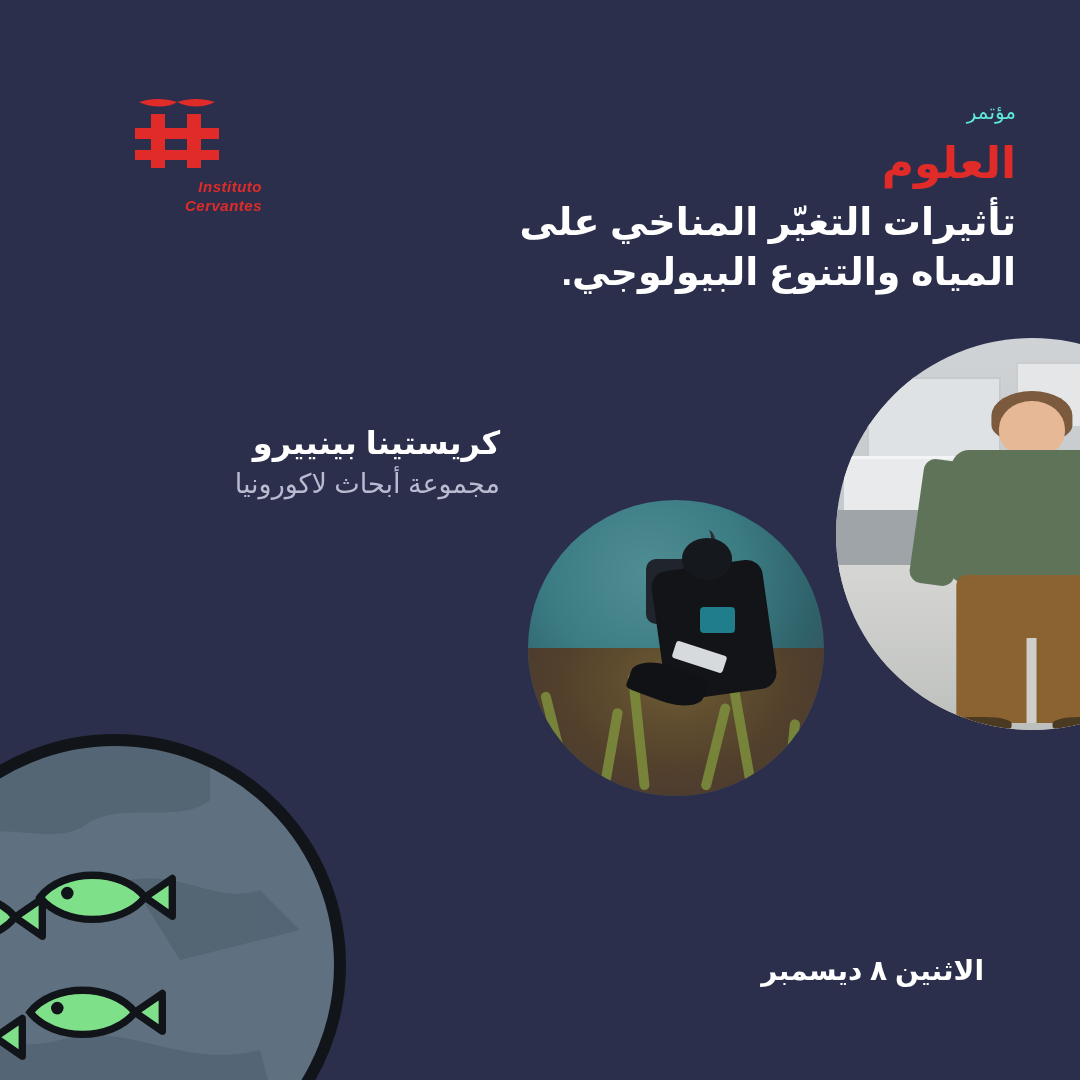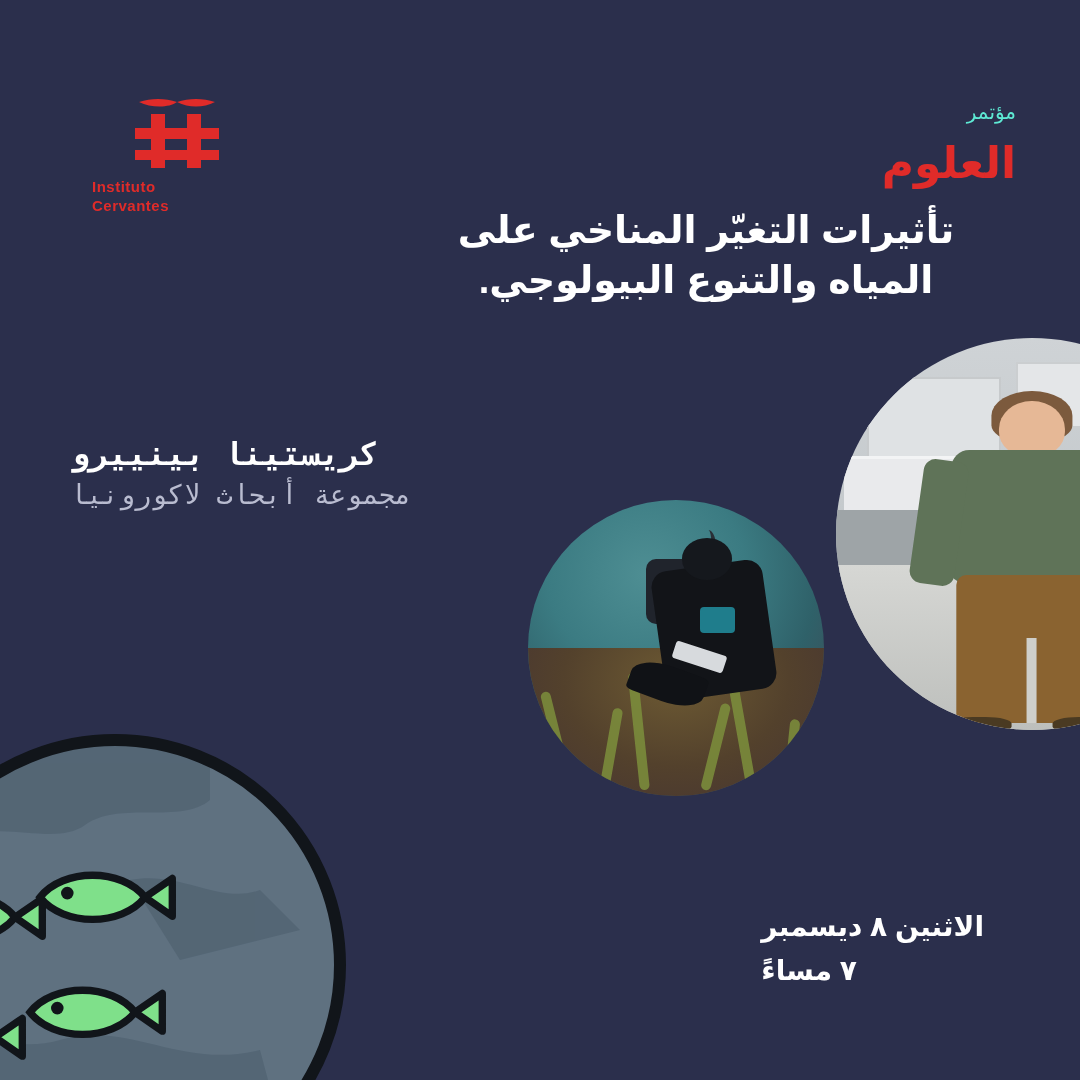--- a/index.html
+++ b/index.html
@@ -14,21 +14,22 @@
     width: 1080px; height: 1080px;
     background: #2b2f4c;
     overflow: hidden;
   }
 
   
   .logo-block {
     position: absolute;
     top: 96px; left: 92px;
     width: 170px;
-    text-align: left;
+    text-align: right;
+    font-style: italic;
   }
   .logo-mark { width: 92px; height: 74px; display: block; margin: 0 auto 8px auto; }
   .logo-text {
     color: #e02b29;
     font-weight: bold;
     font-size: 15px;
     line-height: 1.25;
     letter-spacing: 0.5px;
     direction: ltr;
   }
@@ -46,38 +47,36 @@
     font-size: 20px;
     font-weight: normal;
     margin-bottom: 14px;
     letter-spacing: 0.5px;
   }
   .title-main {
     color: #e02b29;
     font-size: 44px;
     font-weight: bold;
     line-height: 1.15;
-    margin-bottom: 16px;
+    margin-bottom: 8px;
   }
   .title-sub {
     color: #ffffff;
     font-size: 38px;
     font-weight: bold;
     line-height: 1.32;
-    text-align: center;
   }
 
   
   .speaker {
     position: absolute;
-    top: 436px; right: 580px;
+    top: 423px; right: 580px;
     width: 430px;
-    text-align: left;
+    text-align: right;
     direction: rtl;
-    font-family: Liberation Mono, monospace;
   }
   .speaker-name {
     color: #ffffff;
     font-size: 32px;
     font-weight: bold;
     line-height: 1.3;
   }
   .speaker-line {
     color: #b9bcd0;
     font-size: 27px;
@@ -272,16 +271,15 @@
     </g>
     <g transform="translate(140,375) scale(1.05)">
       <path d="M0 26 C22 -2, 78 -2, 100 26 C78 54, 22 54, 0 26 Z" fill="#7fe08a" stroke="#11151a" stroke-width="7"></path>
       <path d="M100 26 L126 8 L126 44 Z" fill="#7fe08a" stroke="#11151a" stroke-width="7" stroke-linejoin="round"></path>
       <circle cx="26" cy="22" r="6" fill="#11151a"></circle>
     </g>
   </svg>
 
   <div class="footer">
     <div class="footer-line">الاثنين ٨ ديسمبر</div>
-    <div class="footer-line">٧ مساءً</div>
   </div>
 
 </div>
 
 </body></html>

